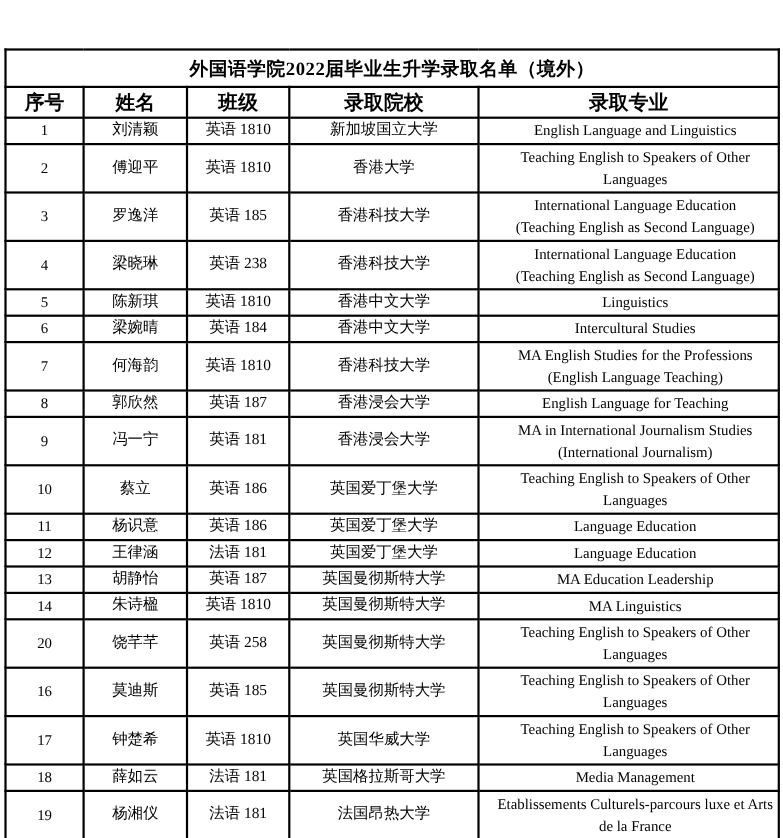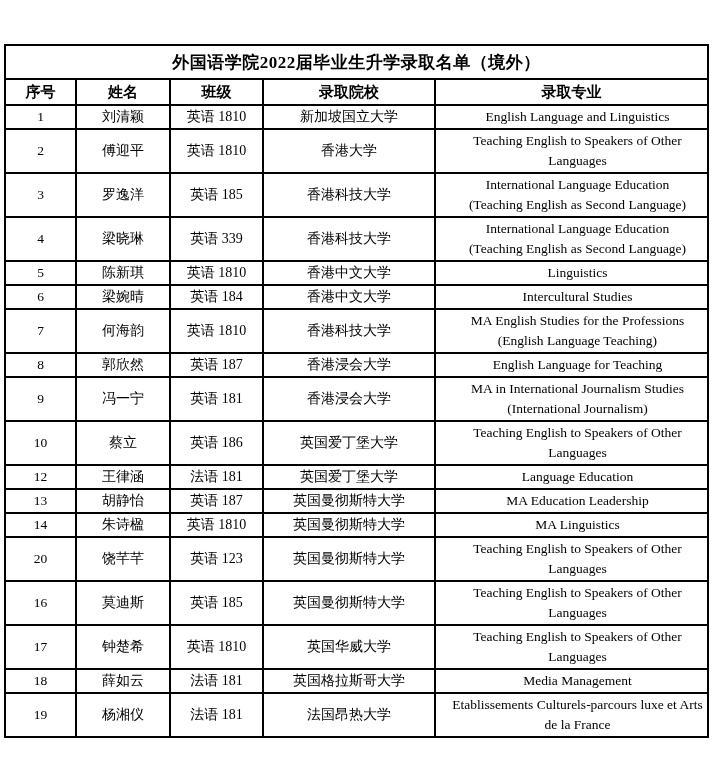--- a/index.html
+++ b/index.html
@@ -30,21 +30,21 @@
     vertical-align: middle;
     overflow: hidden;
   }
   .title-cell {
     font-size: 17px;
     font-weight: bold;
     height: 30px;
     letter-spacing: 0.5px;
   }
   th.col-header {
-    font-size: 15px;
+    font-size: 18px;
     font-weight: bold;
     height: 22px;
     padding: 1px 2px;
   }
   tbody td {
     font-size: 14px;
     height: 20px;
     padding: 1px 4px;
     line-height: 20px;
   }
@@ -101,21 +101,21 @@
           <td class="cell-no">3</td>
           <td class="cell-name">罗逸洋</td>
           <td class="cell-class">英语 185</td>
           <td class="cell-school">香港科技大学</td>
           <td class="cell-major">International Language Education
 (Teaching English as Second Language)</td>
         </tr>
         <tr>
           <td class="cell-no">4</td>
           <td class="cell-name">梁晓琳</td>
-          <td class="cell-class">英语 339</td>
+          <td class="cell-class">英语 238</td>
           <td class="cell-school">香港科技大学</td>
           <td class="cell-major">International Language Education
 (Teaching English as Second Language)</td>
         </tr>
         <tr>
           <td class="cell-no">5</td>
           <td class="cell-name">陈新琪</td>
           <td class="cell-class">英语 1810</td>
           <td class="cell-school">香港中文大学</td>
           <td class="cell-major">Linguistics</td>
@@ -151,20 +151,27 @@
 (International Journalism)</td>
         </tr>
         <tr>
           <td class="cell-no">10</td>
           <td class="cell-name">蔡立</td>
           <td class="cell-class">英语 186</td>
           <td class="cell-school">英国爱丁堡大学</td>
           <td class="cell-major">Teaching English to Speakers of Other Languages</td>
         </tr>
         <tr>
+          <td class="cell-no">11</td>
+          <td class="cell-name">杨识意</td>
+          <td class="cell-class">英语 186</td>
+          <td class="cell-school">英国爱丁堡大学</td>
+          <td class="cell-major">Language Education</td>
+        </tr>
+        <tr>
           <td class="cell-no">12</td>
           <td class="cell-name">王律涵</td>
           <td class="cell-class">法语 181</td>
           <td class="cell-school">英国爱丁堡大学</td>
           <td class="cell-major">Language Education</td>
         </tr>
         <tr>
           <td class="cell-no">13</td>
           <td class="cell-name">胡静怡</td>
           <td class="cell-class">英语 187</td>
@@ -174,21 +181,21 @@
         <tr>
           <td class="cell-no">14</td>
           <td class="cell-name">朱诗楹</td>
           <td class="cell-class">英语 1810</td>
           <td class="cell-school">英国曼彻斯特大学</td>
           <td class="cell-major">MA Linguistics</td>
         </tr>
         <tr>
           <td class="cell-no">20</td>
           <td class="cell-name">饶芊芊</td>
-          <td class="cell-class">英语 123</td>
+          <td class="cell-class">英语 258</td>
           <td class="cell-school">英国曼彻斯特大学</td>
           <td class="cell-major">Teaching English to Speakers of Other Languages</td>
         </tr>
         <tr>
           <td class="cell-no">16</td>
           <td class="cell-name">莫迪斯</td>
           <td class="cell-class">英语 185</td>
           <td class="cell-school">英国曼彻斯特大学</td>
           <td class="cell-major">Teaching English to Speakers of Other Languages</td>
         </tr>

